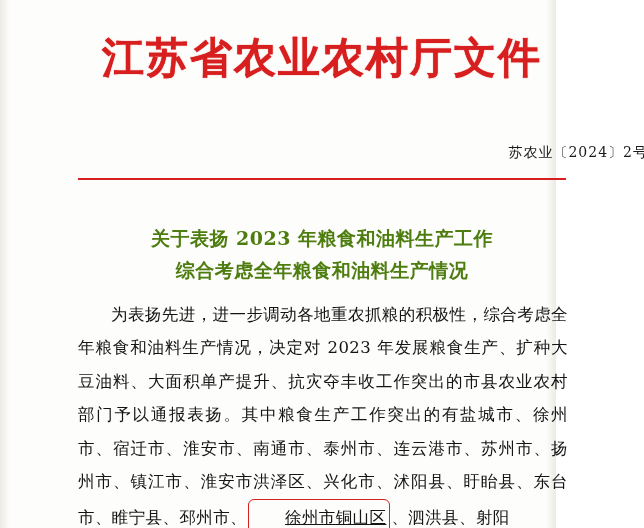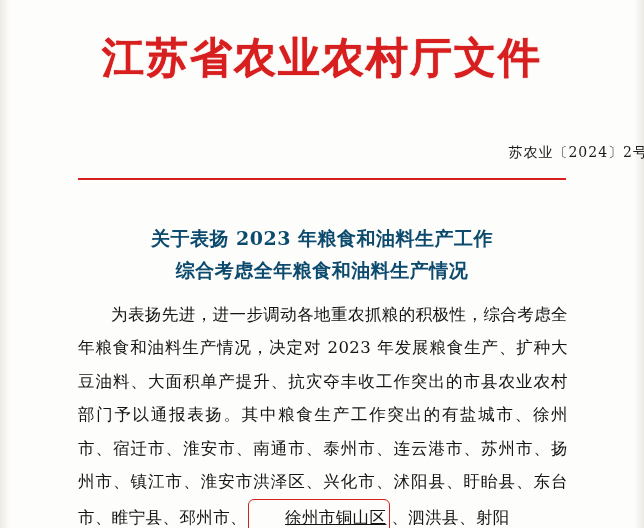--- a/index.html
+++ b/index.html
@@ -8,21 +8,21 @@
   }
   body {
     width: 644px;
     height: 528px;
     background: #ffffff;
     font-family: "DejaVu Serif", "Liberation Serif", serif;
     overflow: hidden;
   }
   .page {
     position: relative;
-    width: 644px;
+    width: 556px;
     height: 528px;
     background: #fdfdfb;
     box-sizing: border-box;
   }
   
   .masthead {
     position: absolute;
     top: 34px;
     left: 0;
     width: 644px;
@@ -59,21 +59,21 @@
   
   .doc-title {
     position: absolute;
     top: 222px;
     left: 90px;
     width: 464px;
     text-align: center;
     font-size: 19px;
     font-weight: bold;
     line-height: 1.7;
-    color: #0c4a6e;
+    color: #4d7c0f;
     letter-spacing: 0.5px;
   }
   .doc-title .line {
     display: block;
     white-space: nowrap;
   }
   
   .body-text {
     position: absolute;
     top: 298px;

